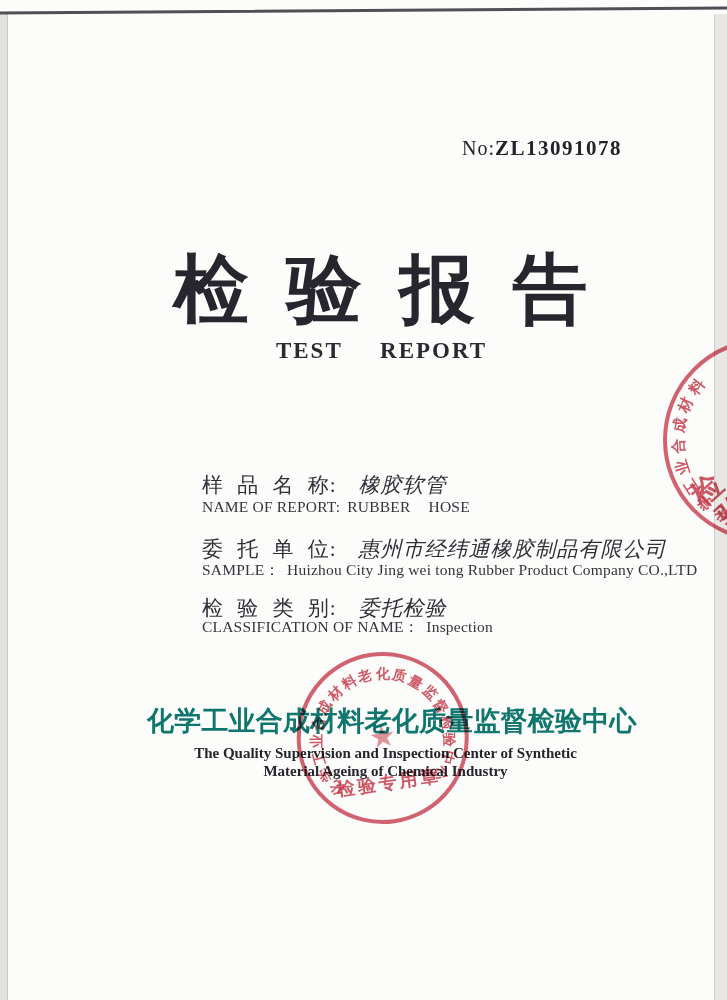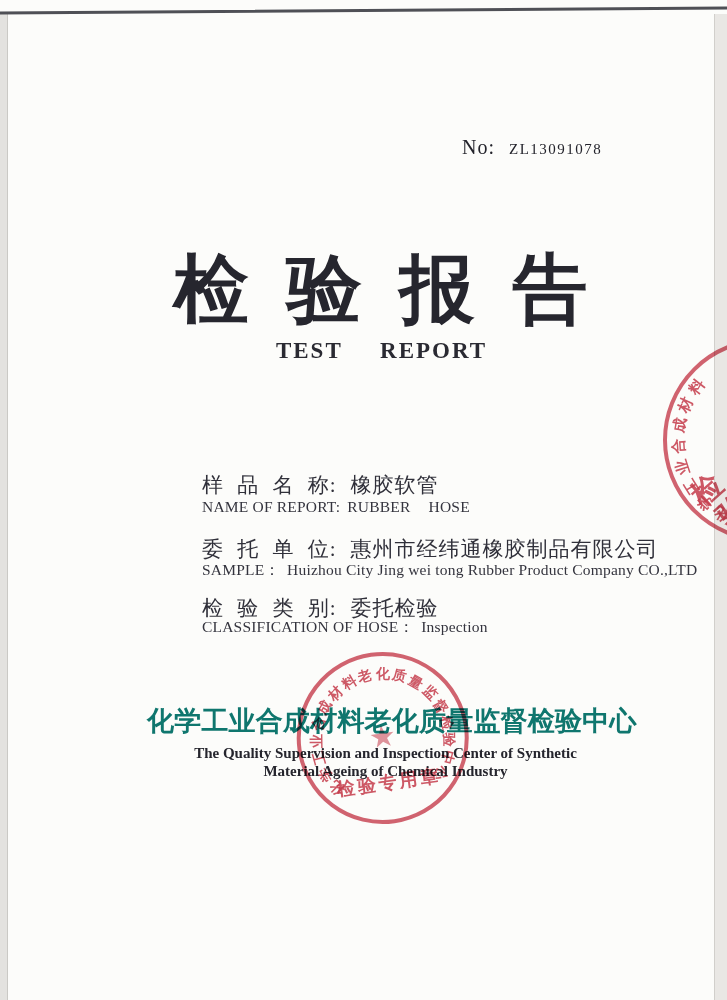--- a/index.html
+++ b/index.html
@@ -13,39 +13,39 @@
     position:relative;width:727px;height:1000px;
     background:#fcfcfa;overflow:hidden;
     color:#2c2c33;
   }
   
   .edge-left{position:absolute;left:0;top:14px;bottom:0;width:7px;background:#e3e2df;border-right:1px solid #cac9c5;}
   .edge-right{position:absolute;right:0;top:14px;bottom:0;width:12px;background:#e9e7e4;border-left:1px solid #d1cfcb;}
   .top-line{position:absolute;left:-3px;top:9px;width:734px;height:3px;background:#4f5056;transform:rotate(-0.4deg);border-radius:2px;}
 
   .report-no{position:absolute;left:462px;top:136px;font-size:20px;letter-spacing:1px;white-space:nowrap;color:#23232b;}
-  .report-no .num{font-weight:normal;font-size:15px;margin-left:14px;letter-spacing:1.5px;}
+  .report-no .num{font-weight:bold;font-size:21px;letter-spacing:1.5px;}
 
   .title-zh{
     position:absolute;left:0;right:0;top:240px;margin:0;
     text-align:center;font-size:75px;font-weight:bold;
     letter-spacing:38px;transform:translateX(36px);
     color:#26262e;white-space:nowrap;
   }
   .title-en{
     position:absolute;left:0;right:0;top:338px;
     text-align:center;font-size:23px;font-weight:bold;
     letter-spacing:2px;word-spacing:30px;transform:translateX(18px);
     color:#2a2a32;
   }
 
   .field{position:absolute;left:202px;white-space:nowrap;}
   .field .zh{font-size:21px;color:#30303a;}
   .field .zh .lab{word-spacing:7px;letter-spacing:1px;}
-  .field .zh .val{margin-left:14px;letter-spacing:1px;}
+  .field .zh .val{margin-left:22px;letter-spacing:1px;font-style:italic;}
   .field .en{font-size:15.5px;color:#34343e;letter-spacing:0.2px;}
   .field .en .val{margin-left:7px;text-align:center;}
   .val-gap{word-spacing:14px;}
 
   .org-zh{
     position:absolute;left:147px;top:703px;
     font-size:27px;font-weight:bold;color:#0f766e;
     letter-spacing:0.2px;white-space:nowrap;
   }
   .org-en{position:absolute;left:0;right:0;text-align:center;transform:translateX(22px);
@@ -94,21 +94,21 @@
     <span class="zh"><span class="lab">委 托 单 位:</span><span class="val">惠州市经纬通橡胶制品有限公司</span></span>
   </div>
   <div class="field" style="top:560px">
     <span class="en"><span>SAMPLE：</span><span class="val">Huizhou City Jing wei tong Rubber Product Company CO.,LTD</span></span>
   </div>
 
   <div class="field" style="top:594px">
     <span class="zh"><span class="lab">检 验 类 别:</span><span class="val">委托检验</span></span>
   </div>
   <div class="field" style="top:617px">
-    <span class="en"><span>CLASSIFICATION OF HOSE：</span><span class="val">Inspection</span></span>
+    <span class="en"><span>CLASSIFICATION OF NAME：</span><span class="val">Inspection</span></span>
   </div>
 
   <div class="org-zh">化学工业合成材料老化质量监督检验中心</div>
   <div class="org-en l1">The Quality Supervision and Inspection Center of Synthetic</div>
   <div class="org-en l2">Material Ageing of Chemical Industry</div>
 
   <div class="stamp-layer stamp1" id="stamp1">
     <div class="stamp-ring"></div>
     <div class="stamp-star">★</div>
     <div class="stamp-bottom-text">检验专用章</div>

